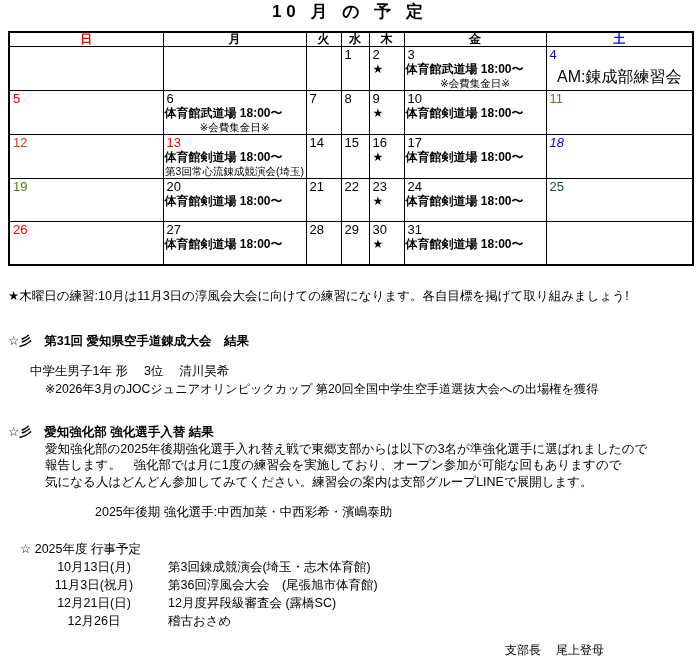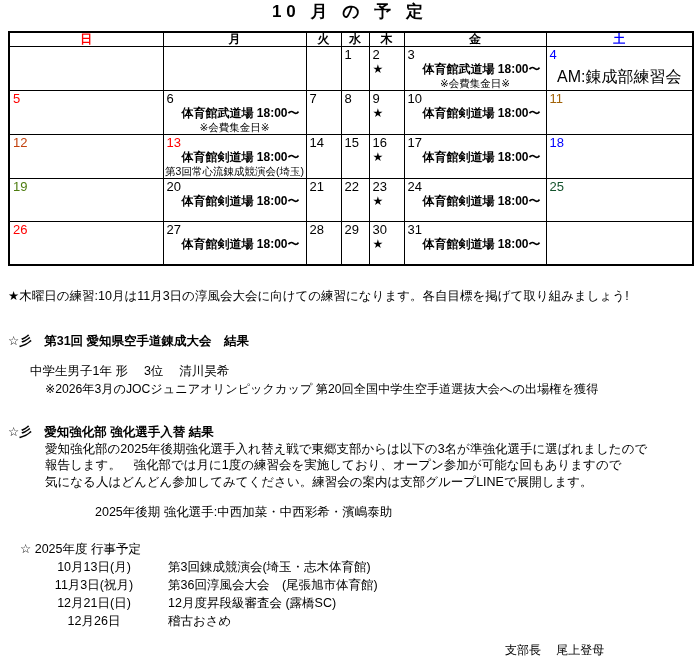--- a/index.html
+++ b/index.html
@@ -36,41 +36,41 @@
     padding: 0;
   }
   .cal td {
     height: 43px;
     vertical-align: top;
     padding: 0;
     overflow: visible;
   }
   .cd { font-size: 13px; line-height: 14px; padding: 1px 0 0 3px; }
   .cs { font-size: 12px; line-height: 15px; padding-left: 3px; }
-  .cv { font-size: 12px; font-weight: bold; line-height: 15px; padding-left: 18px; white-space: nowrap; }
+  .cv { font-size: 12px; font-weight: bold; line-height: 15px; padding-left: 1px; white-space: nowrap; }
   .cn { font-size: 10.5px; line-height: 13px; text-align: center; white-space: nowrap; }
   .cc { font-size: 16px; text-align: center; padding-top: 5px; }
 
   .thu-note { margin: 22px 0 0 8px; font-size: 12.5px; }
 
   .sec-h  { font-weight: bold; font-size: 12.5px; margin-left: 8px; }
   .res-h  { margin-top: 28px; }
   .res-l1 { margin: 13px 0 0 30px; font-size: 12.5px; }
   .res-l2 { margin: 1px 0 0 45px;  font-size: 12.2px; }
 
   .k-h    { margin-top: 26px; }
   .k-para { margin: 1px 0 0 45px; font-size: 12.5px; line-height: 15.5px; width: 640px; }
   .members { margin: 14px 0 0 95px; font-size: 12.5px; }
 
   .ev-h { margin: 20px 0 0 20px; font-size: 12.5px; }
   .ev-row { display: flex; line-height: 18px; font-size: 12.5px; }
   .ev-date { width: 128px; margin-left: 30px; text-align: center; }
   .ev-name { margin-left: 10px; }
 
-  .footer { margin: 12px 0 0 505px; font-size: 12px; }
+  .footer { margin: 12px 0 0 505px; font-size: 12px; font-family: Liberation Serif, serif; }
 </style>
 </head>
 <body>
 
 <div class="page">
 
   <div class="title">10 月 の 予 定</div>
 
   <table class="cal">
     <colgroup>
@@ -159,21 +159,21 @@
           </td>
           <td>
             <div class="cd">16</div>
             <div class="cs">★</div>
           </td>
           <td>
             <div class="cd">17</div>
             <div class="cv">体育館剣道場 18:00〜</div>
           </td>
           <td>
-            <div class="cd" style="color: rgb(0, 0, 255);">18</div>
+            <div class="cd" style="color: rgb(0, 0, 255); font-style: italic;">18</div>
           </td>
         </tr>
         <tr>
           <td>
             <div class="cd" style="color: #4d7c0f;">19</div>
           </td>
           <td>
             <div class="cd">20</div>
             <div class="cv">体育館剣道場 18:00〜</div>
           </td>

